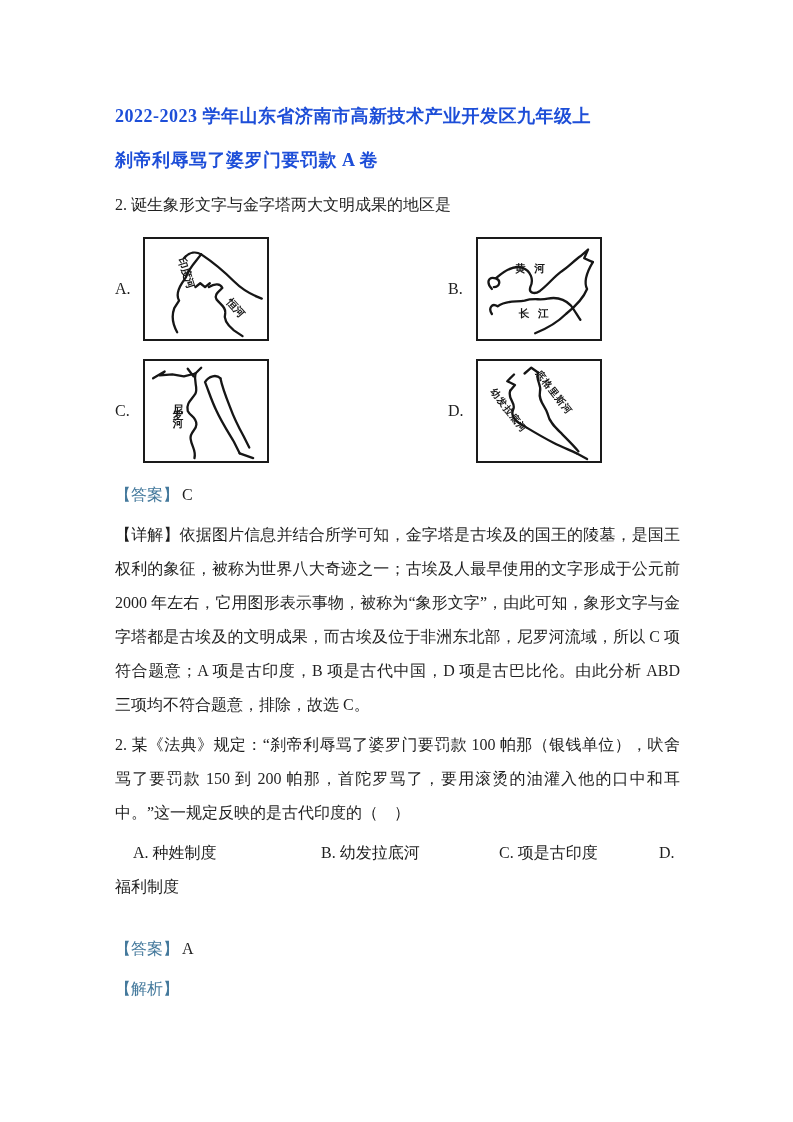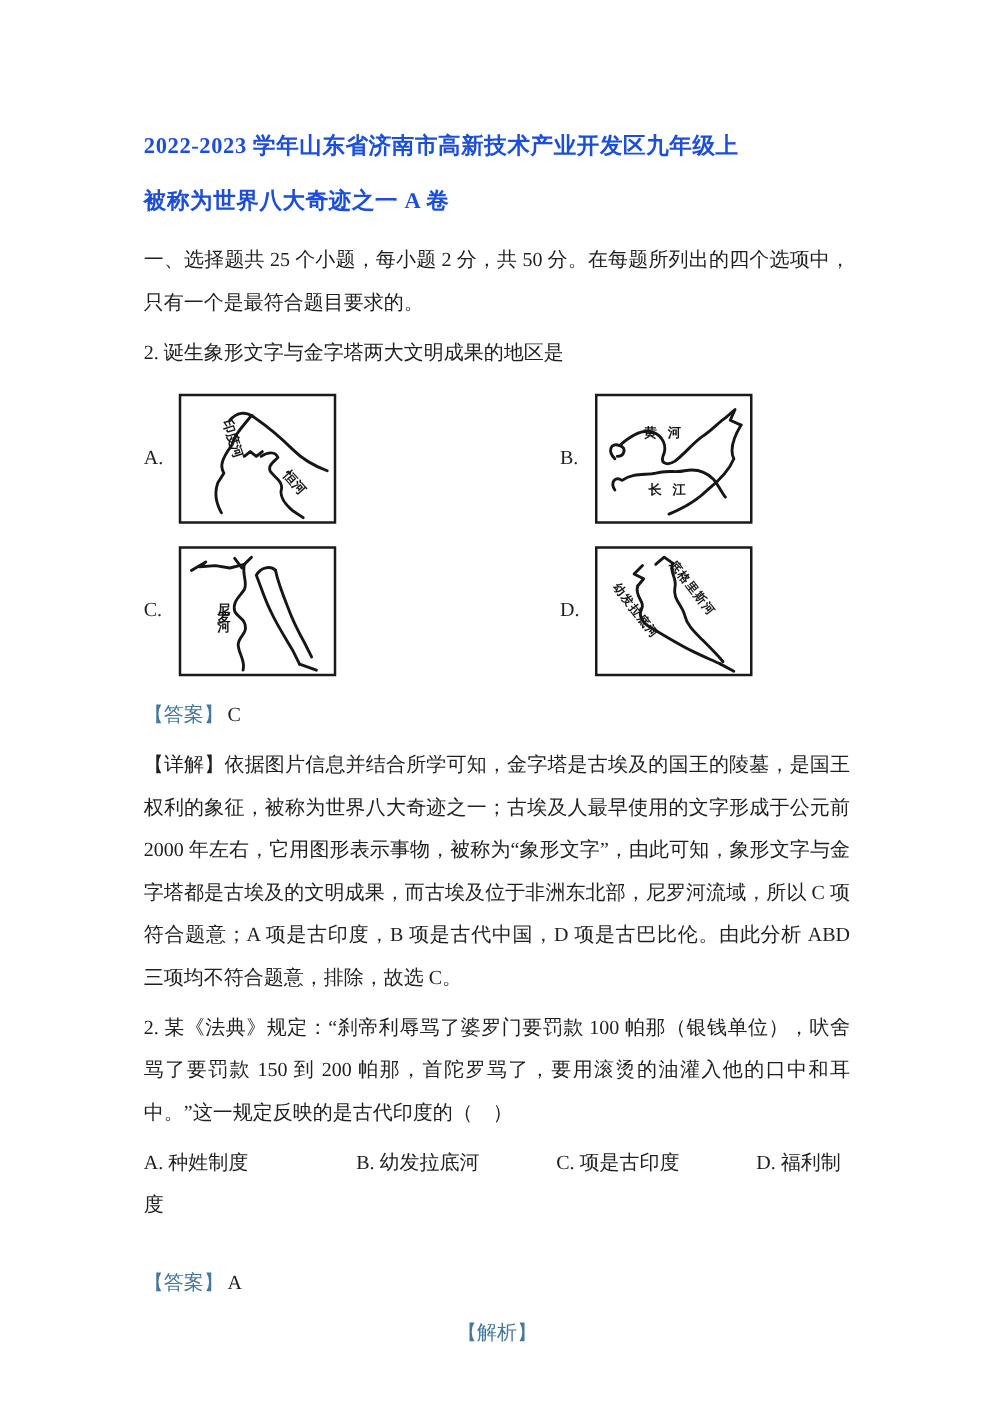--- a/index.html
+++ b/index.html
@@ -61,42 +61,41 @@
     fill: #161616;
   }
   svg.map text.vlabel {
     writing-mode: vertical-rl;
     text-orientation: upright;
     letter-spacing: 7px;
   }
   svg.map text.hsp { letter-spacing: 9px; }
   svg.map text.dlabel { font-size: 10px; letter-spacing: 1px; }
   .ans-line { margin-top: 15px; font-size: 16px; line-height: 34px; }
-  .marker-blue { color: #44799c; text-align: center; }
+  .marker-blue { color: #44799c; }
   .ans-val { margin-left: 3px; }
   .analysis-line { margin-top: 6px; font-size: 16px; line-height: 34px; }
   .options2 {
     font-size: 16px;
     line-height: 34px;
     text-align: left;
     margin-top: 6px;
   }
-  .opt2 { display: inline-block; }
+  .opt2 { display: inline-block; margin-left: 18px; }
   .opt2.w1 { width: 170px; }
   .opt2.w2 { width: 160px; }
   .opt2.w3 { width: 160px; }
 </style>
 </head>
 <body>
 
 <div class="content">
 
-  <h1 class="title"><span>2022-2023 学年山东省济南市高新技术产业开发区九年级上</span><br><span>被称为世界八大奇迹之一 A 卷</span></h1>
+  <h1 class="title"><span>2022-2023 学年山东省济南市高新技术产业开发区九年级上</span><br><span>刹帝利辱骂了婆罗门要罚款 A 卷</span></h1>
 
-  <p class="para" style="margin-top:10px">一、选择题共 25 个小题，每小题 2 分，共 50 分。在每题所列出的四个选项中，只有一个是最符合题目要求的。</p>
 
   <p class="para q-text">2. 诞生象形文字与金字塔两大文明成果的地区是</p>
 
   <div class="map-row">
     <div class="opt-group">
       <span class="opt-label">A.</span>
       <svg class="map" viewBox="0 0 126 104">
         <path d="M40,20 C46,13 53,13 58,16"></path>
         <path d="M58,16 C70,24 82,34 92,44 C100,52 110,58 121,62"></path>
         <path d="M58,16 C50,26 44,32 42,40 L38,46 C33,54 32,59 35,64 L30,72 C27,80 28,88 33,97"></path>

